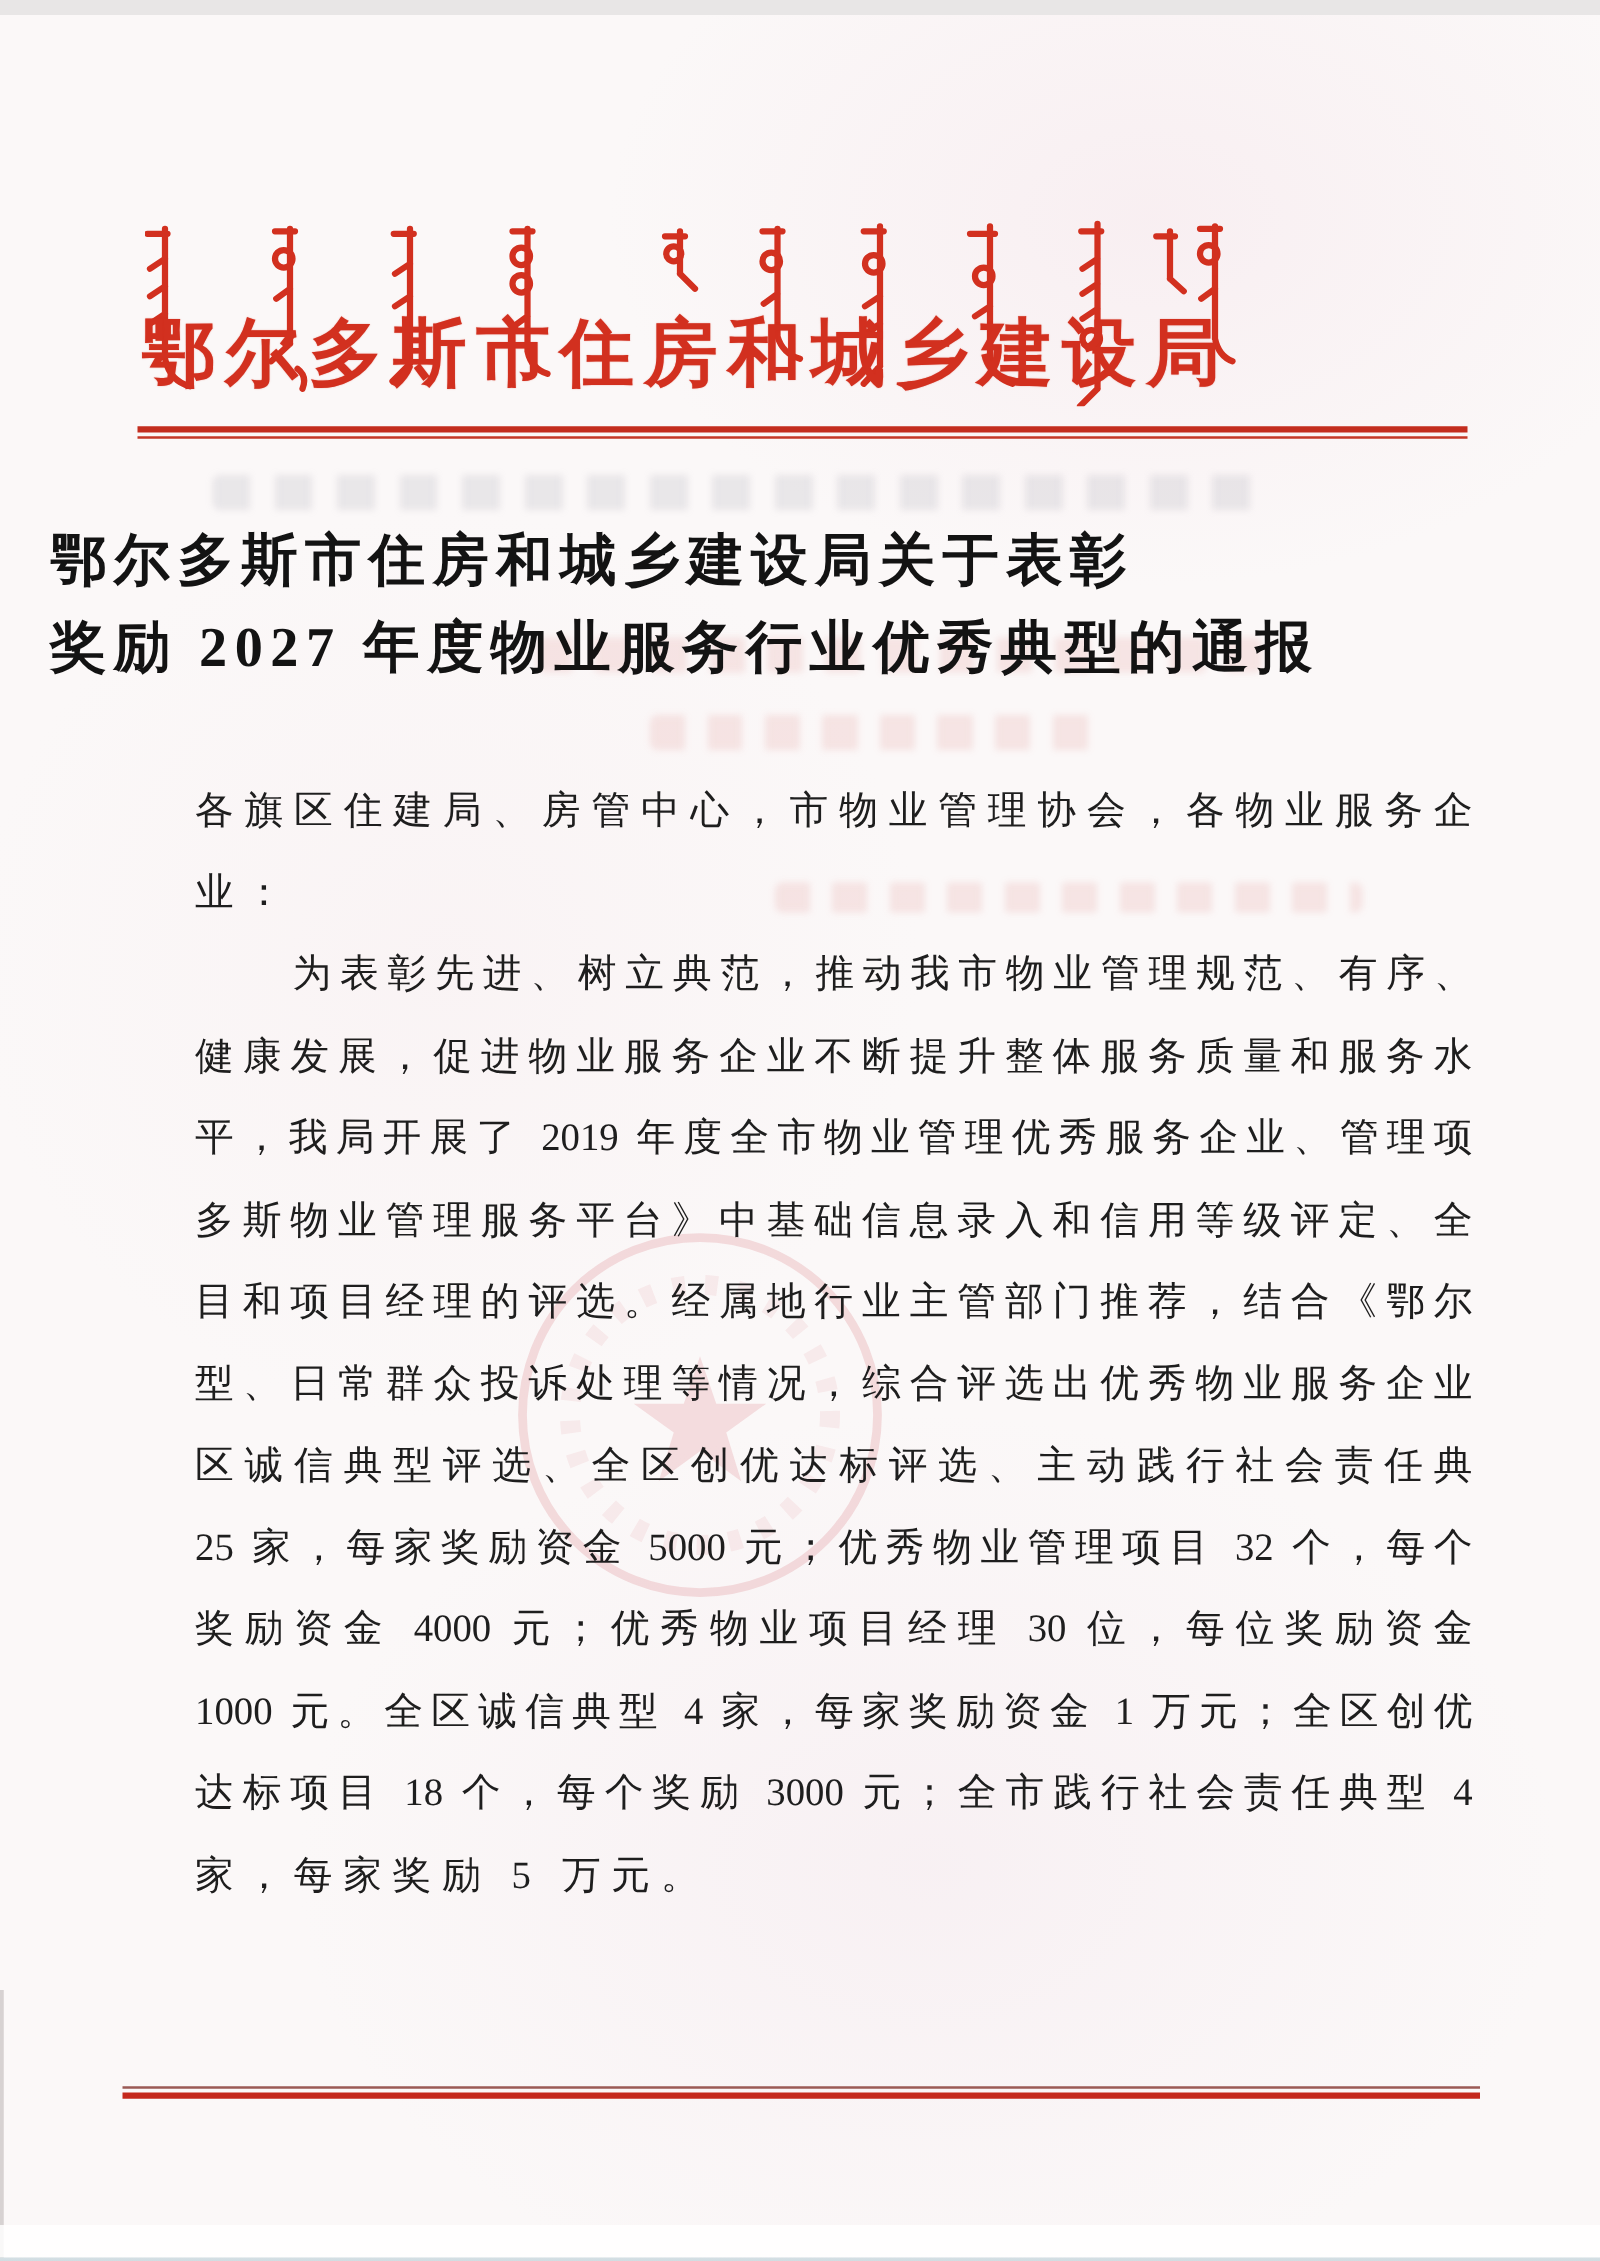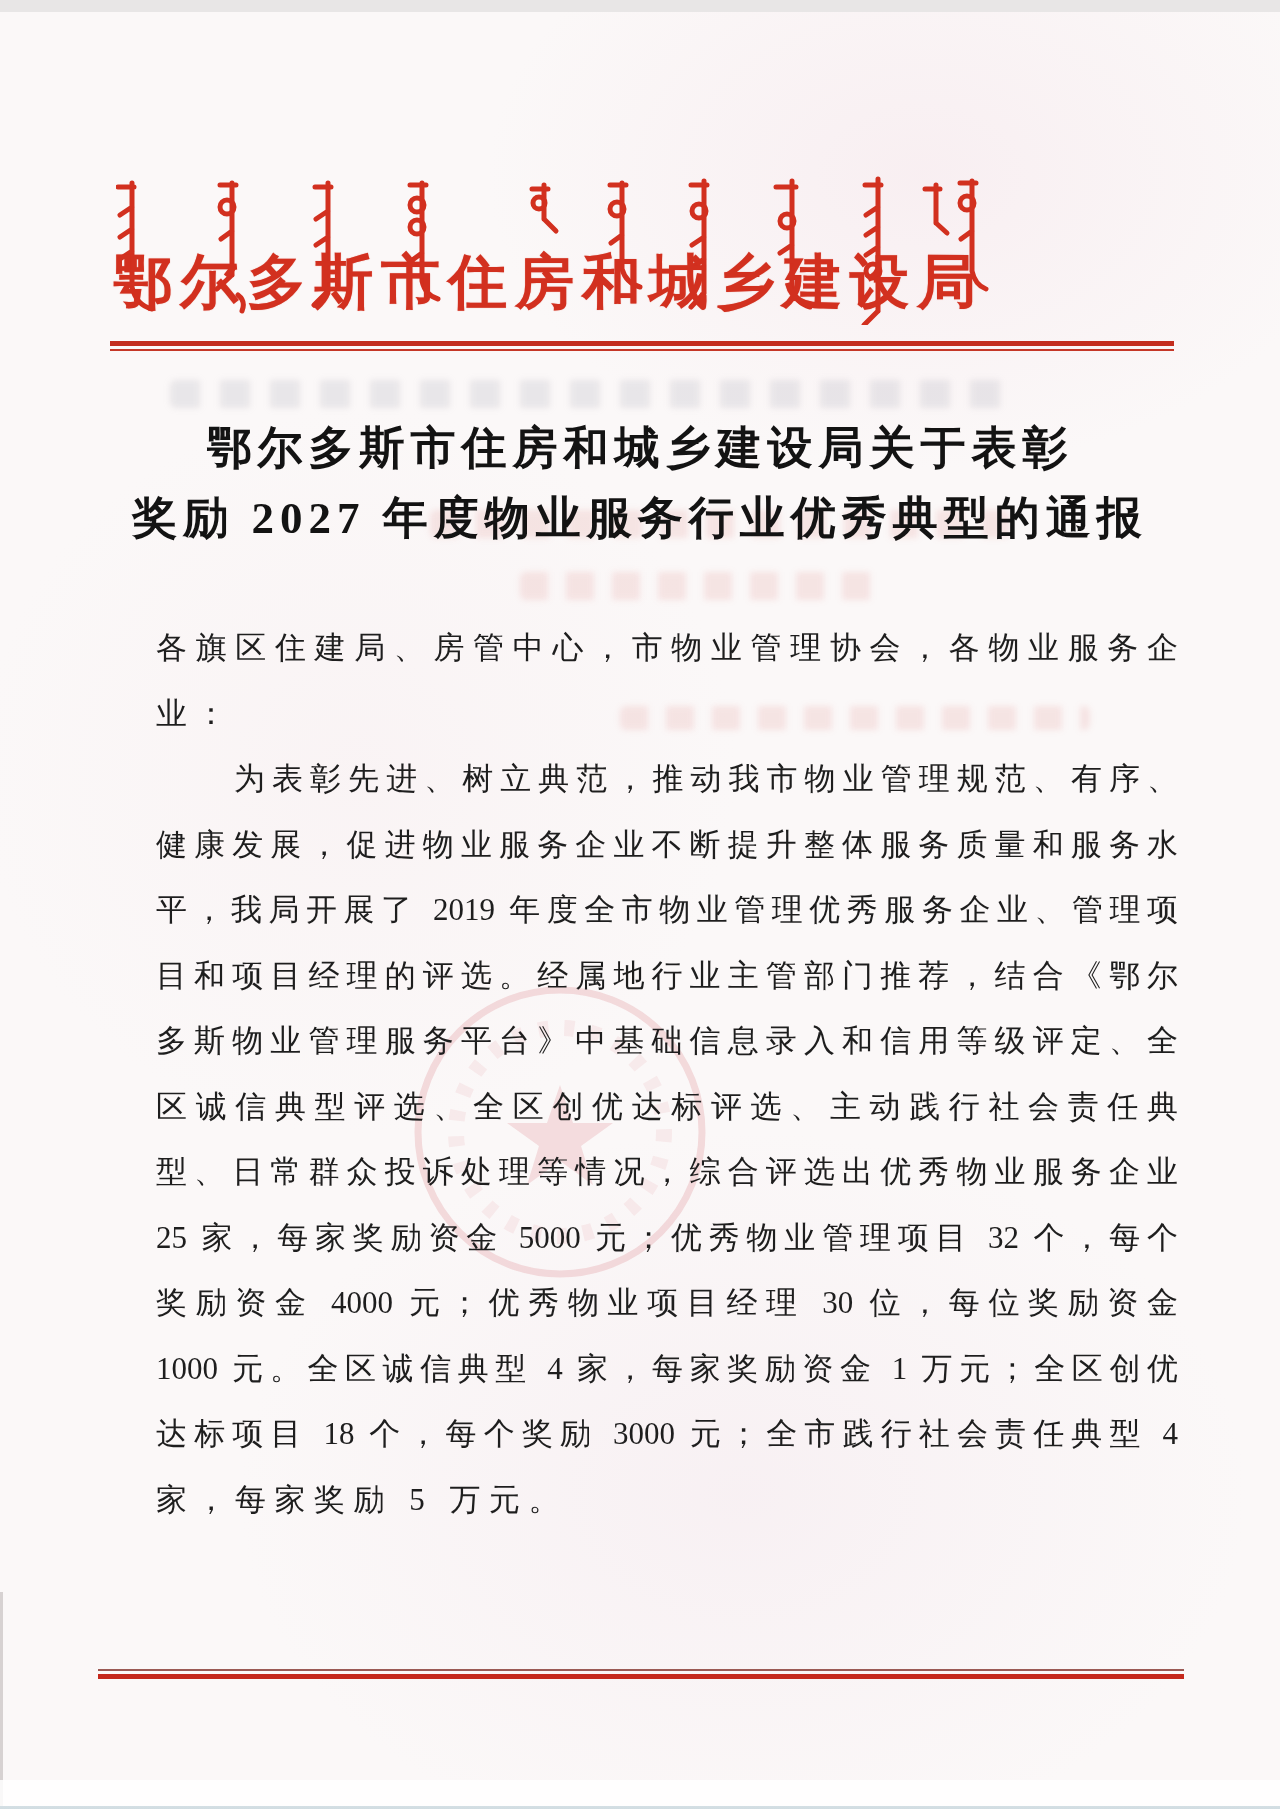--- a/index.html
+++ b/index.html
@@ -24,21 +24,21 @@
     font-size:59px;font-weight:bold;color:#d2301f;
     letter-spacing:8px;white-space:nowrap;
     text-shadow:0 0 1px rgba(210,48,31,.55);
   }
   .rule-top{position:absolute;top:329px;left:110px;right:106px;}
   .rule-top .thick{height:5px;background:#c32d1e;}
   .rule-top .thin{height:2px;background:#c53727;margin-top:3px;}
   
   .doc-title{
     position:absolute;top:401px;left:40px;right:40px;
-    text-align:center;color:#131313;font-weight:bold;
+    text-align:left;color:#131313;font-weight:bold;
     font-size:45px;line-height:70px;letter-spacing:6px;
   }
   
   .doc-body{
     position:absolute;top:603px;left:156px;width:1022px;
     font-size:31px;color:#1e1e1e;
   }
   .ln{
     height:65.5px;line-height:65.5px;
     text-align:justify;text-align-last:justify;
@@ -144,24 +144,24 @@
       <path d="M155 105 L168 143 L208 143 L176 166 L188 205 L155 181 L122 205 L134 166 L102 143 L142 143 Z" fill="rgba(220,130,135,.28)"></path>
     </svg>
   </div>
 
   <div class="doc-body">
     <div class="ln">各旗区住建局、房管中心，市物业管理协会，各物业服务企</div>
     <div class="ln ln-left">业：</div>
     <div class="ln ln-indent">为表彰先进、树立典范，推动我市物业管理规范、有序、</div>
     <div class="ln">健康发展，促进物业服务企业不断提升整体服务质量和服务水</div>
     <div class="ln">平，我局开展了 2019 年度全市物业管理优秀服务企业、管理项</div>
+    <div class="ln">多斯物业管理服务平台》中基础信息录入和信用等级评定、全</div>
     <div class="ln">目和项目经理的评选。经属地行业主管部门推荐，结合《鄂尔</div>
-    <div class="ln">多斯物业管理服务平台》中基础信息录入和信用等级评定、全</div>
+    <div class="ln">型、日常群众投诉处理等情况，综合评选出优秀物业服务企业</div>
     <div class="ln">区诚信典型评选、全区创优达标评选、主动践行社会责任典</div>
-    <div class="ln">型、日常群众投诉处理等情况，综合评选出优秀物业服务企业</div>
     <div class="ln">25 家，每家奖励资金 5000 元；优秀物业管理项目 32 个，每个</div>
     <div class="ln">奖励资金 4000 元；优秀物业项目经理 30 位，每位奖励资金</div>
     <div class="ln">1000 元。全区诚信典型 4 家，每家奖励资金 1 万元；全区创优</div>
     <div class="ln">达标项目 18 个，每个奖励 3000 元；全市践行社会责任典型 4</div>
     <div class="ln ln-left">家，每家奖励 5 万元。</div>
   </div>
 
   <div class="rule-bottom">
     <div class="thin"></div>
       <div class="thick"></div>

